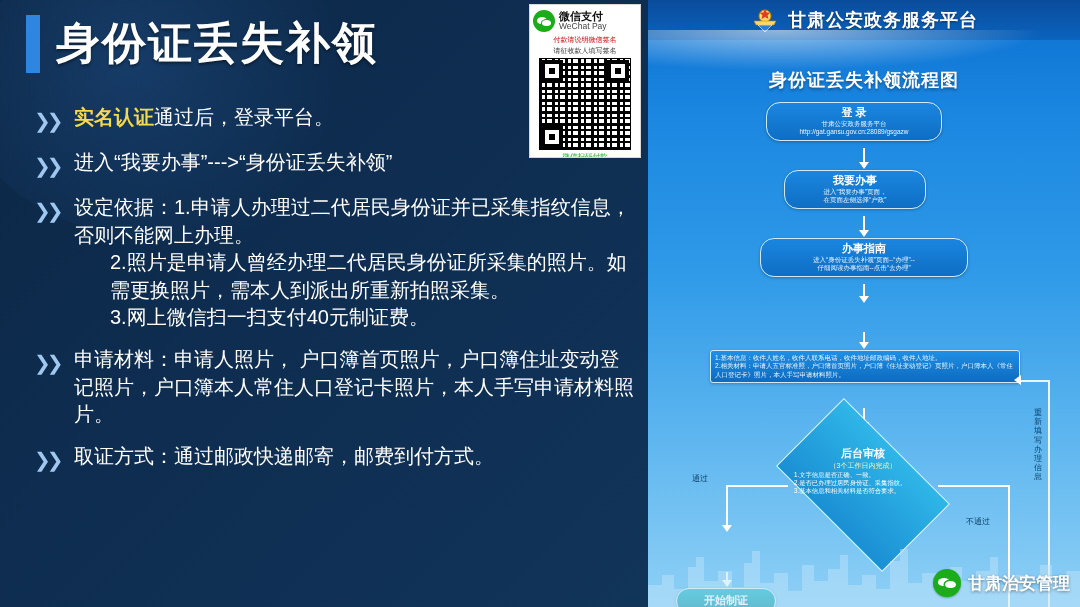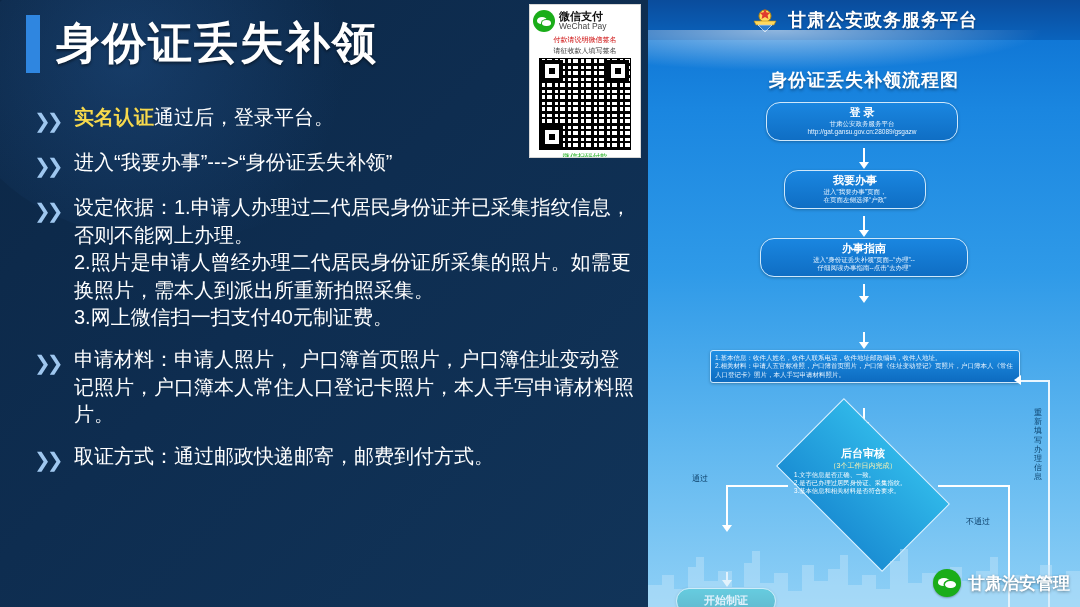--- a/index.html
+++ b/index.html
@@ -31,21 +31,21 @@
   }
 
   #bullets { position:absolute; left:34px; top:104px; width:600px; }
   .bullet { display:flex; margin-bottom:14px; }
   .arrow {
     flex:0 0 40px; color:#9fc7ef; font-size:20px; line-height:1.35;
     padding-top:4px; letter-spacing:-4px;
   }
   .btext { color:#ffffff; font-size:20px; line-height:1.38; }
   .btext .hl { color:#f7d94c; font-weight:bold; }
-  .btext .sub { display:block; }
+  .btext .sub { display:block;margin-left:36px; }
 
   
   #wechat-card {
     position:absolute; left:529px; top:4px; width:112px; height:154px;
     background:#ffffff; border:1px solid #d8d8d8;
     padding:3px; overflow:hidden;
   }
   #wx-head { display:flex; align-items:center; height:26px; }
   #wx-logo {
     width:22px; height:22px; border-radius:50%; background:#1aad19;
@@ -249,21 +249,21 @@
         </svg>
       </div>
       <div id="head-title">甘肃公安政务服务平台</div>
       <div id="head-swoosh"></div>
     </div>
 
     <div id="flow-title">身份证丢失补领流程图</div>
 
     <div id="flow">
 
-      <div class="node pill" style="left:118px; top:6px; width:192px;">
+      <div class="node pill" style="left:118px; top:6px; width:176px;">
         <span class="nt">登 录</span>
         <span class="nd">甘肃公安政务服务平台<br>http://gat.gansu.gov.cn:28089/gsgazw</span>
       </div>
       <div class="vline" style="left:215px; top:52px; height:16px;"></div>
       <div class="arrowhead" style="left:211px; top:66px;"></div>
 
       <div class="node pill" style="left:136px; top:74px; width:142px;">
         <span class="nt">我要办事</span>
         <span class="nd">进入“我要办事”页面，<br>在页面左侧选择“户政”</span>
       </div>

